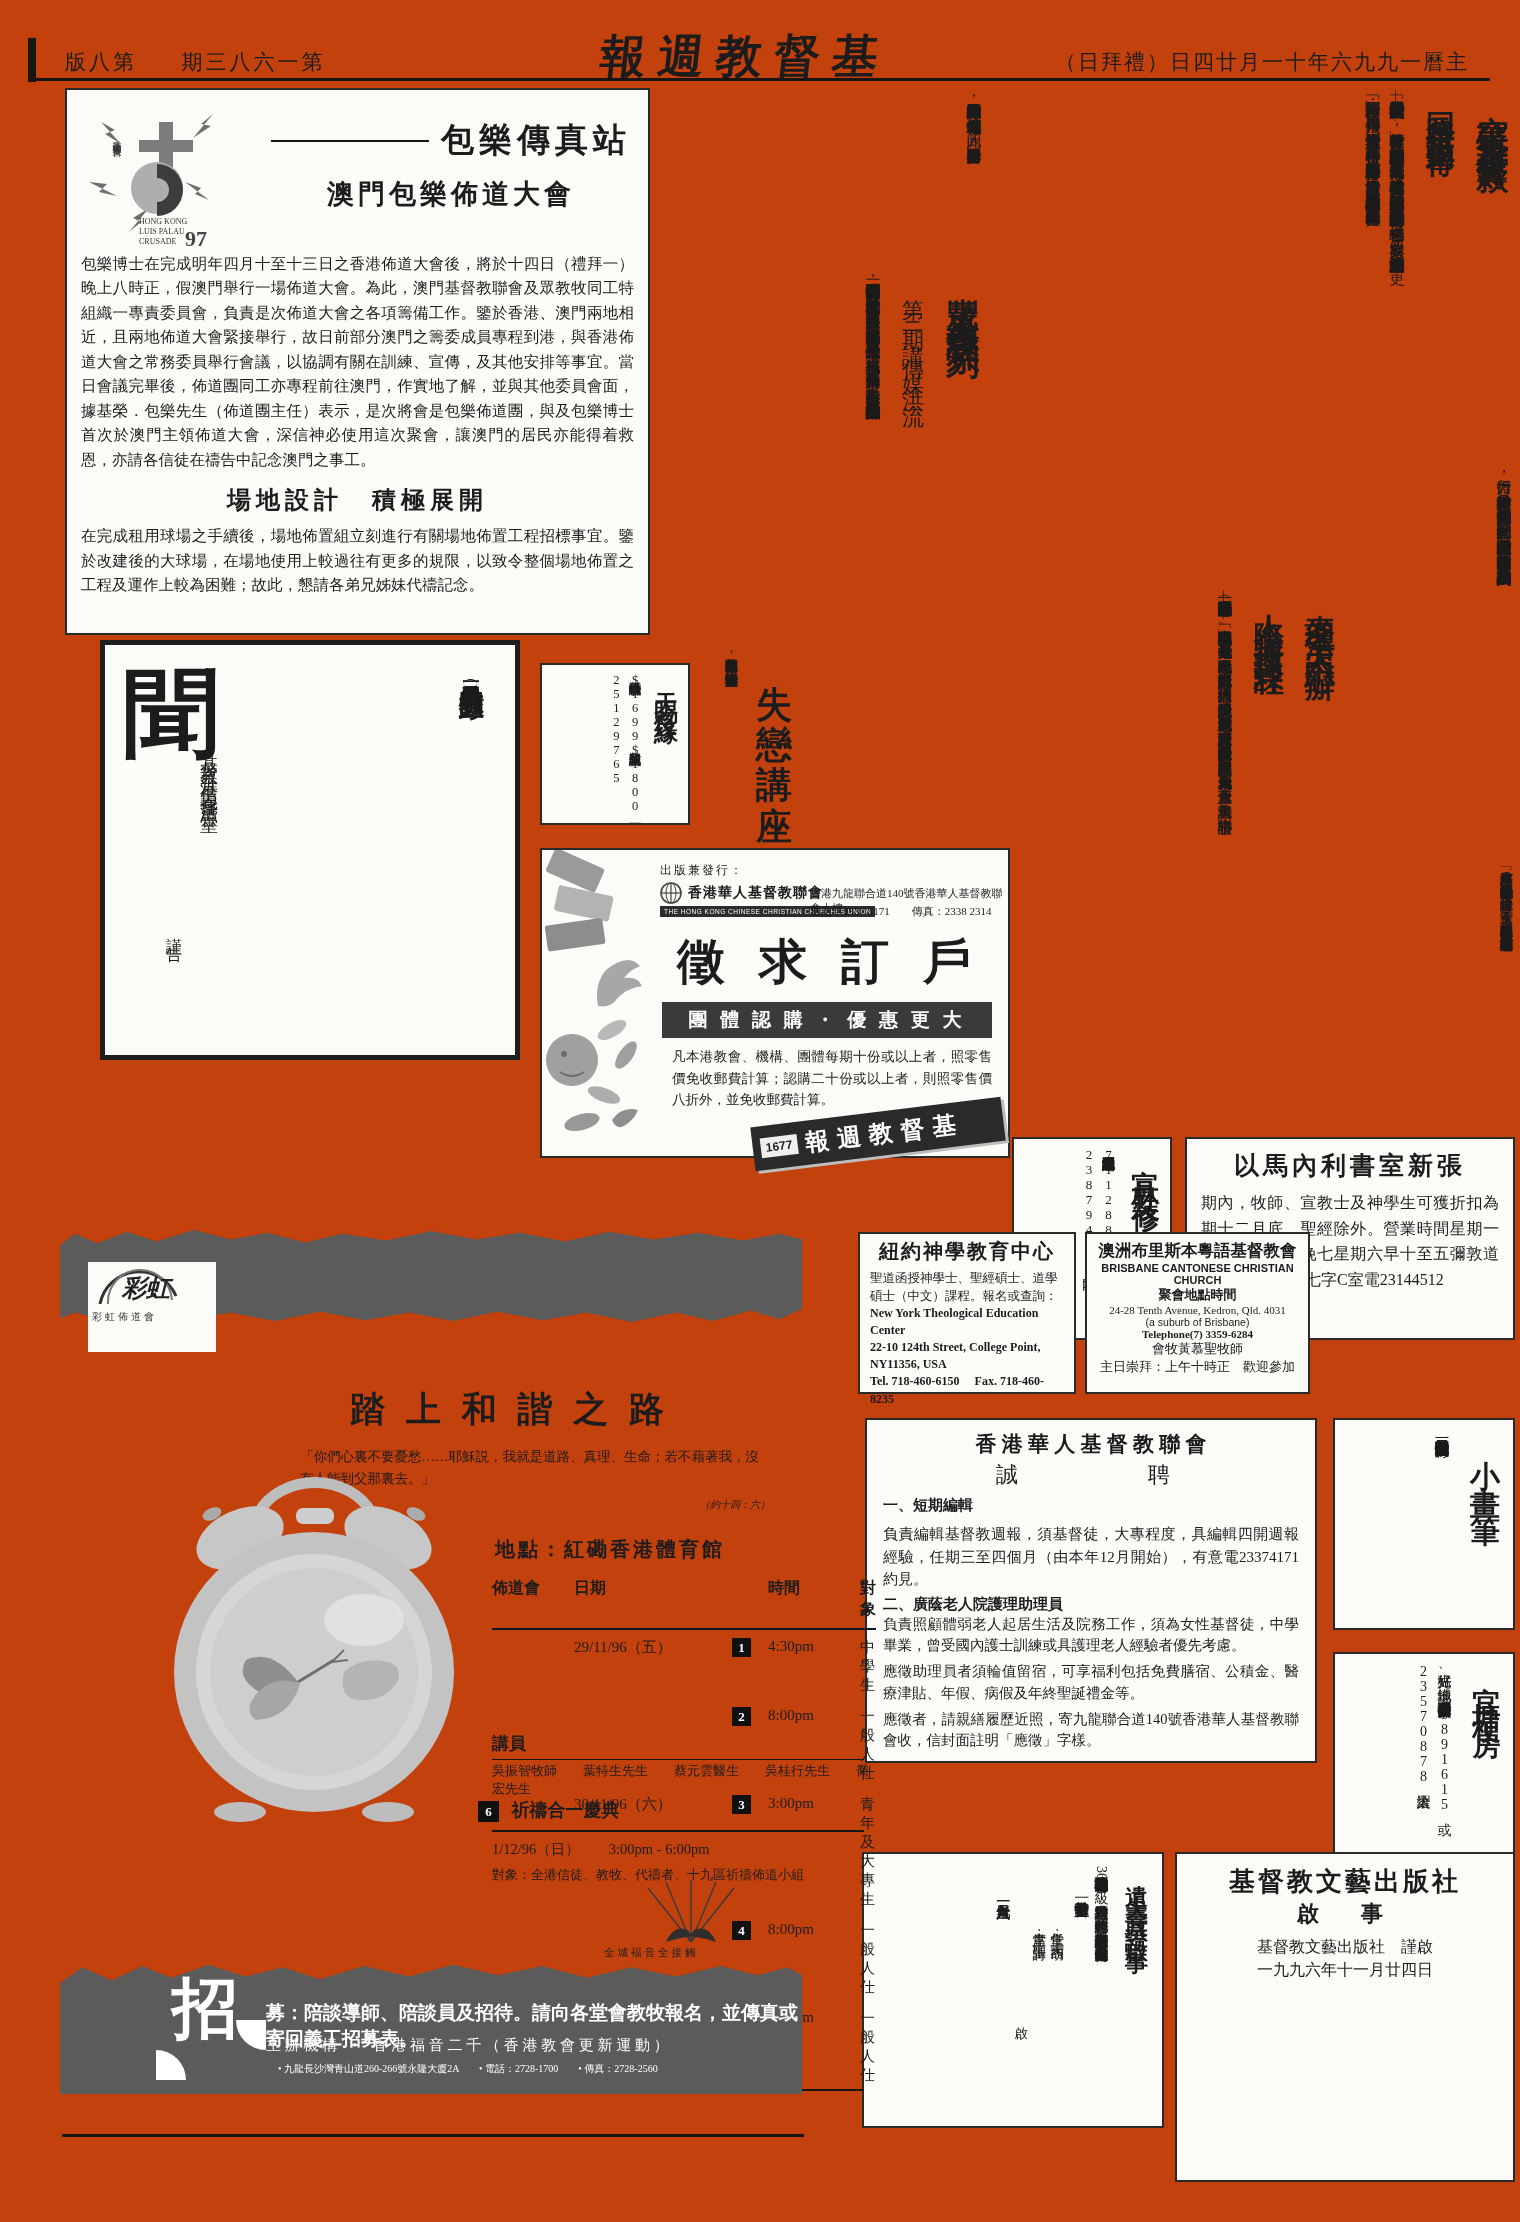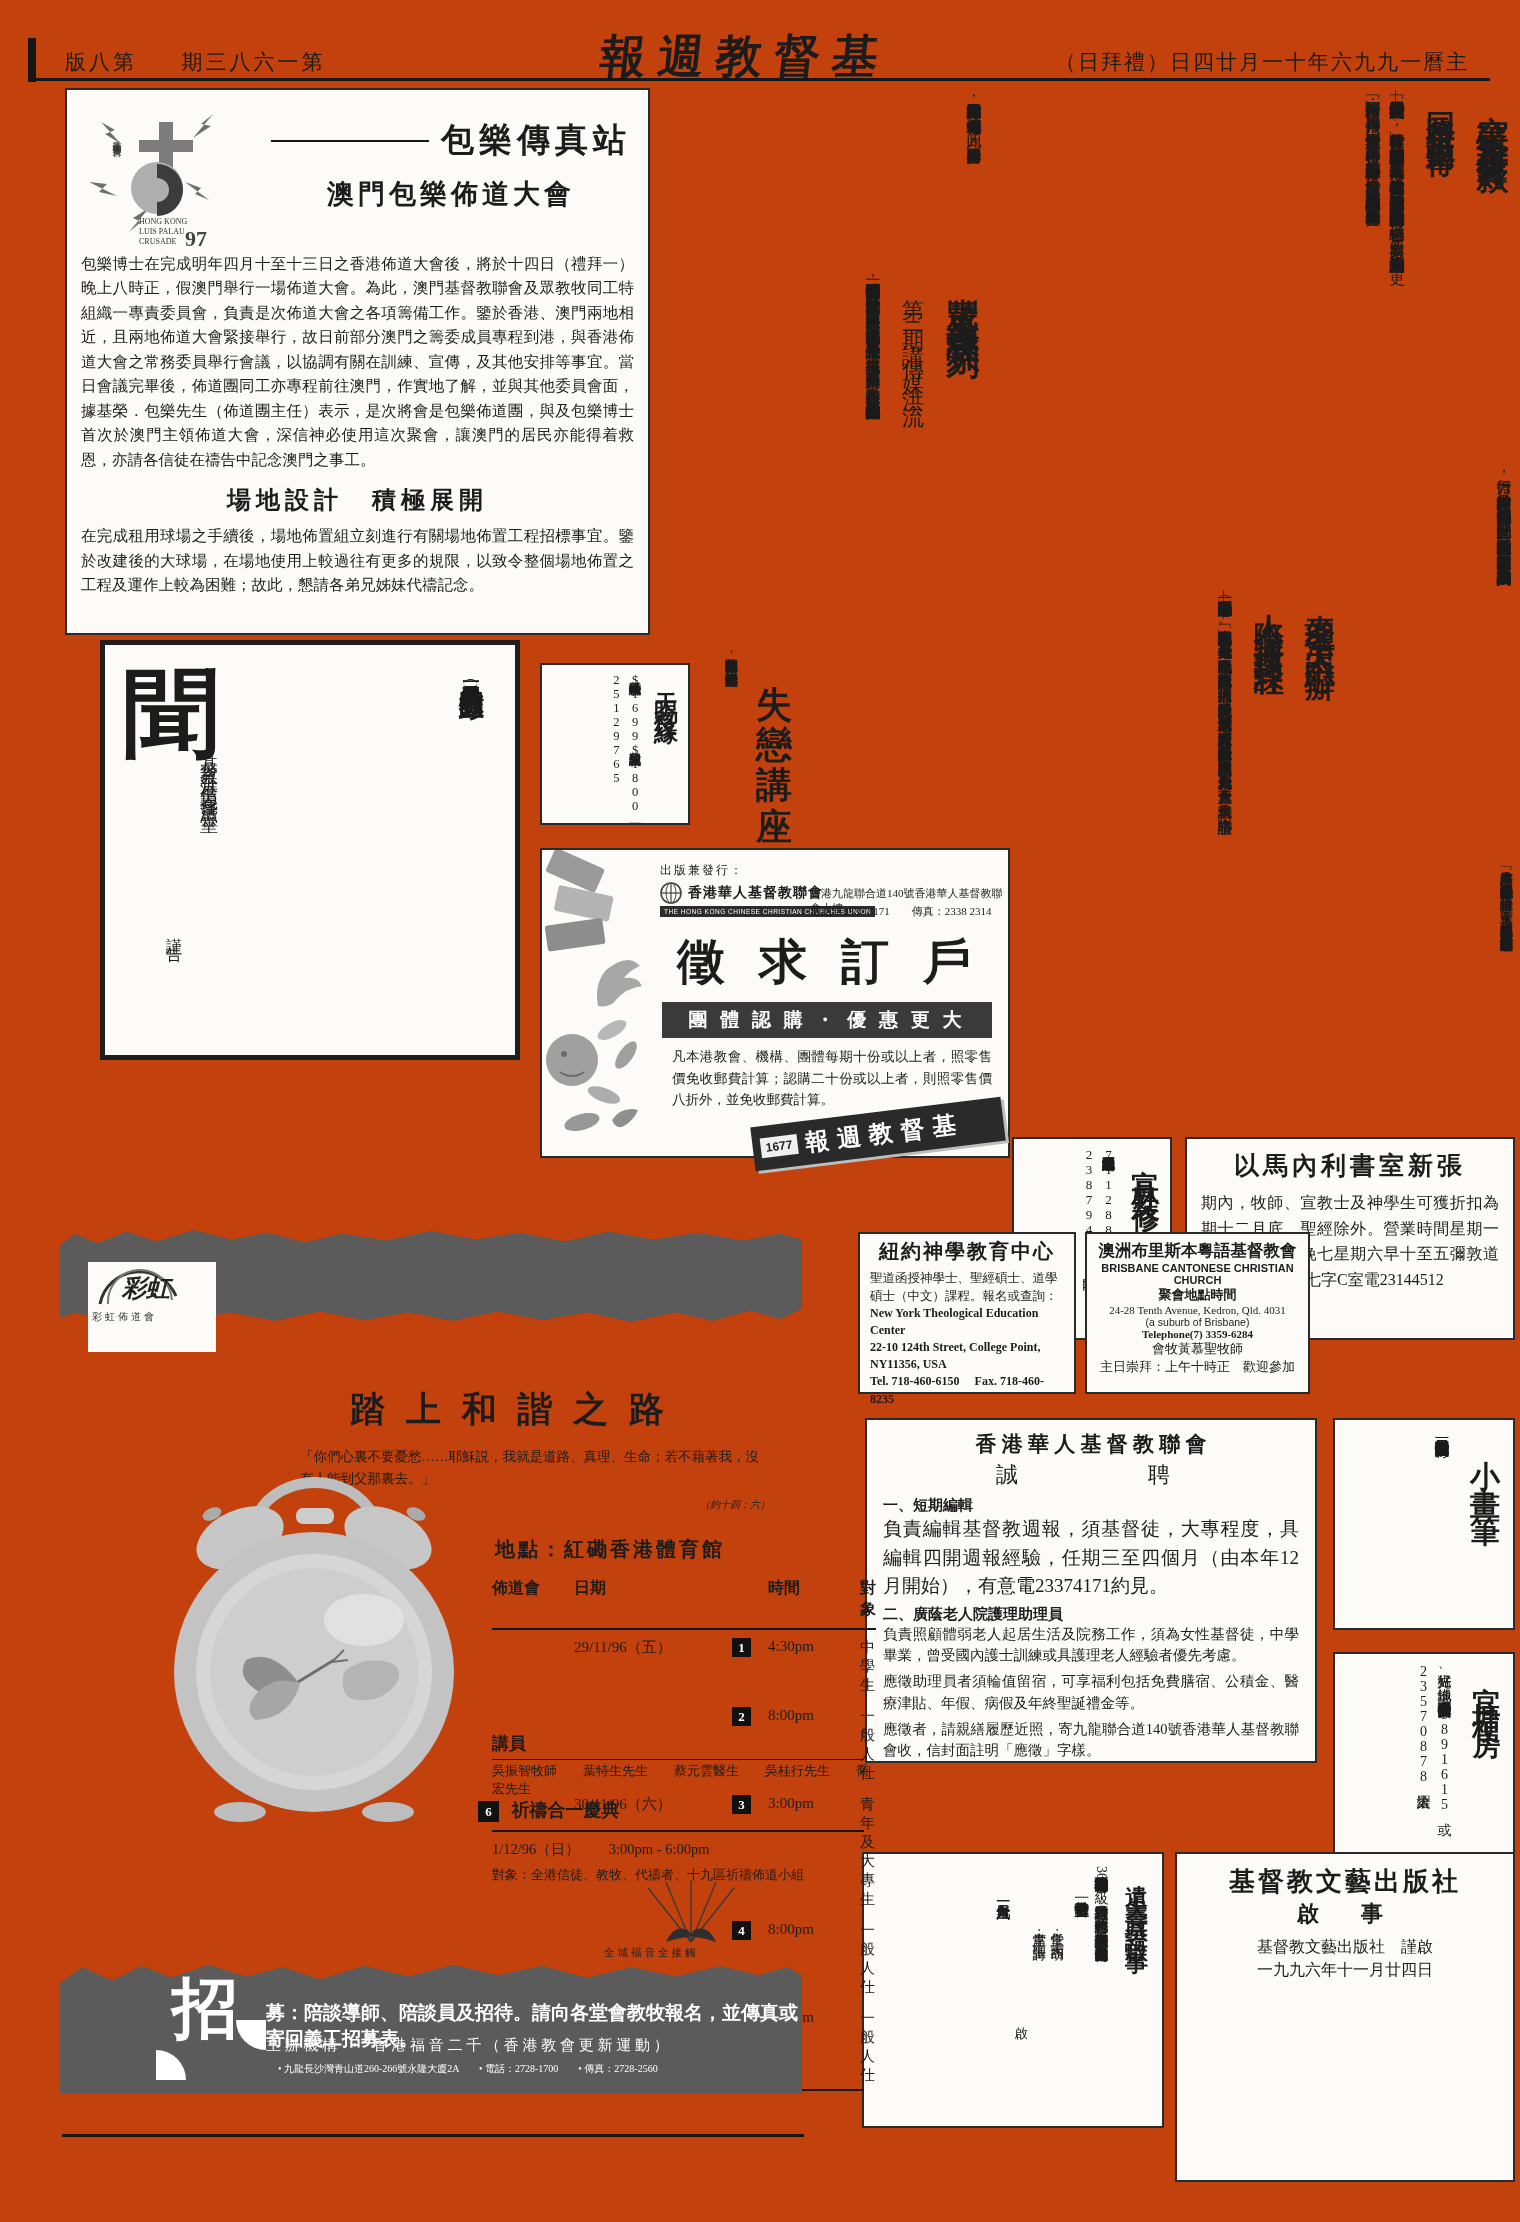--- a/index.html
+++ b/index.html
@@ -185,21 +185,21 @@
     <div style="font-size:10.5px;font-family:'Liberation Sans',sans-serif;">(a suburb of Brisbane)</div>
     <div style="font-size:11px;font-weight:bold;">Telephone(7) 3359-6284</div>
     <div style="font-size:13px;text-align:center;">會牧黃慕聖牧師</div>
     <div style="font-size:13px;">主日崇拜：上午十時正　歡迎參加</div>
   </div>
 
   <div class="abs box" style="left:865px;top:1418px;width:452px;height:345px;padding:10px 16px;">
     <div style="text-align:center;font-size:21px;font-weight:bold;">香 港 華 人 基 督 教 聯 會</div>
     <div style="text-align:center;font-size:22px;letter-spacing:16px;margin:2px 0 6px 0;">誠　　　聘</div>
     <div style="font-size:15px;font-weight:bold;">一、短期編輯</div>
-    <div class="jtext" style="font-size:19px;line-height:1.5;">負責編輯基督教週報，須基督徒，大專程度，具編輯四開週報經驗，任期三至四個月（由本年12月開始），有意電23374171約見。</div>
+    <div class="jtext" style="font-size:15px;line-height:1.5;margin-top:8px;">負責編輯基督教週報，須基督徒，大專程度，具編輯四開週報經驗，任期三至四個月（由本年12月開始），有意電23374171約見。</div>
     <div style="font-size:15px;font-weight:bold;margin-top:4px;">二、廣蔭老人院護理助理員</div>
     <div class="jtext" style="font-size:14.5px;line-height:1.5;">負責照顧體弱老人起居生活及院務工作，須為女性基督徒，中學畢業，曾受國內護士訓練或具護理老人經驗者優先考慮。</div>
     <div class="jtext" style="font-size:14.5px;line-height:1.5;margin-top:4px;">應徵助理員者須輪值留宿，可享福利包括免費膳宿、公積金、醫療津貼、年假、病假及年終聖誕禮金等。</div>
     <div class="jtext" style="font-size:14.5px;line-height:1.5;margin-top:4px;">應徵者，請親繕履歷近照，寄九龍聯合道140號香港華人基督教聯會收，信封面註明「應徵」字樣。</div>
   </div>
 
   <div class="abs box v vup" style="left:1333px;top:1418px;width:182px;height:212px;padding:10px 8px;">
     <div class="vh" style="font-size:30px;letter-spacing:28px;padding-left:12px;padding-top:6px;">小畫筆</div>
     <div class="vbody" style="font-size:14.5px;line-height:1.5;">基督徒兒童繪畫班加拿大藝術學士任教時間彈性每月四百元即享優質美育二七六二七五七一</div>
   </div>

